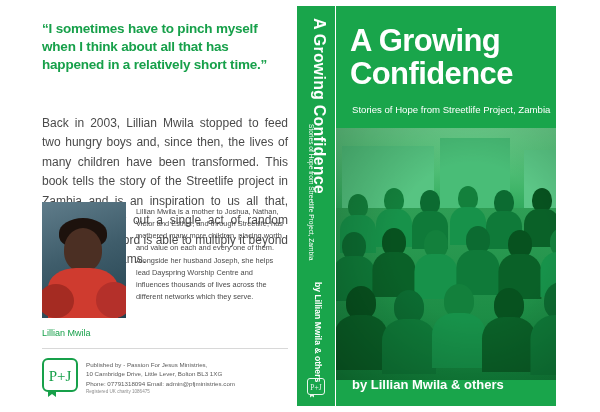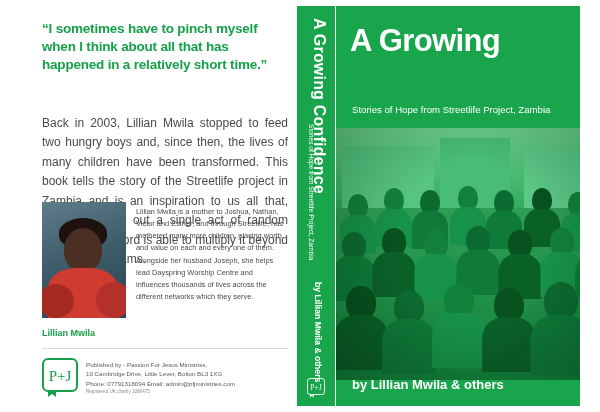--- a/index.html
+++ b/index.html
@@ -113,21 +113,21 @@
     width: 152px;
     color: #4a4a4a;
     font-size: 7.4px;
     line-height: 1.64;
   }
   .author-name {
     position: absolute;
     left: 18px;
     top: 322px;
     color: #17a04a;
-    font-weight: bold;
+    font-weight: normal;
     font-size: 9px;
   }
   .back-divider {
     position: absolute;
     left: 18px;
     top: 342px;
     width: 246px;
     height: 1px;
     background: #d8d8d8;
   }
@@ -205,21 +205,21 @@
     width: 18px;
     height: 20px;
     opacity: 0.9;
   }
 
   
   .front-cover {
     position: absolute;
     left: 320px;
     top: 6px;
-    width: 244px;
+    width: 220px;
     height: 400px;
     background: #19a54b;
     overflow: hidden;
   }
   .front-title {
     position: absolute;
     left: 14px;
     top: 18px;
     width: 250px;
     color: #ffffff;
@@ -353,20 +353,21 @@
         <text x="18" y="23" font-family="Liberation Serif, serif" font-size="15" fill="#ffffff" text-anchor="middle">P+J</text>
         <path d="M6 33 L6 39 L10 36 L14 39 L14 33 Z" fill="#ffffff"></path>
       </svg>
     </div>
   </div>
 
   <div class="front-cover">
 
     <div class="front-title">
       <div>A Growing</div>
+      <div>Confidence</div>
     </div>
 
     <div class="front-sub">Stories of Hope from Streetlife Project, Zambia</div>
 
     <div class="photo-area">
       <div class="sky"></div>
       <div class="bld1"></div>
       <div class="bld2"></div>
       <div class="bld3"></div>
       <div class="ground"></div>

